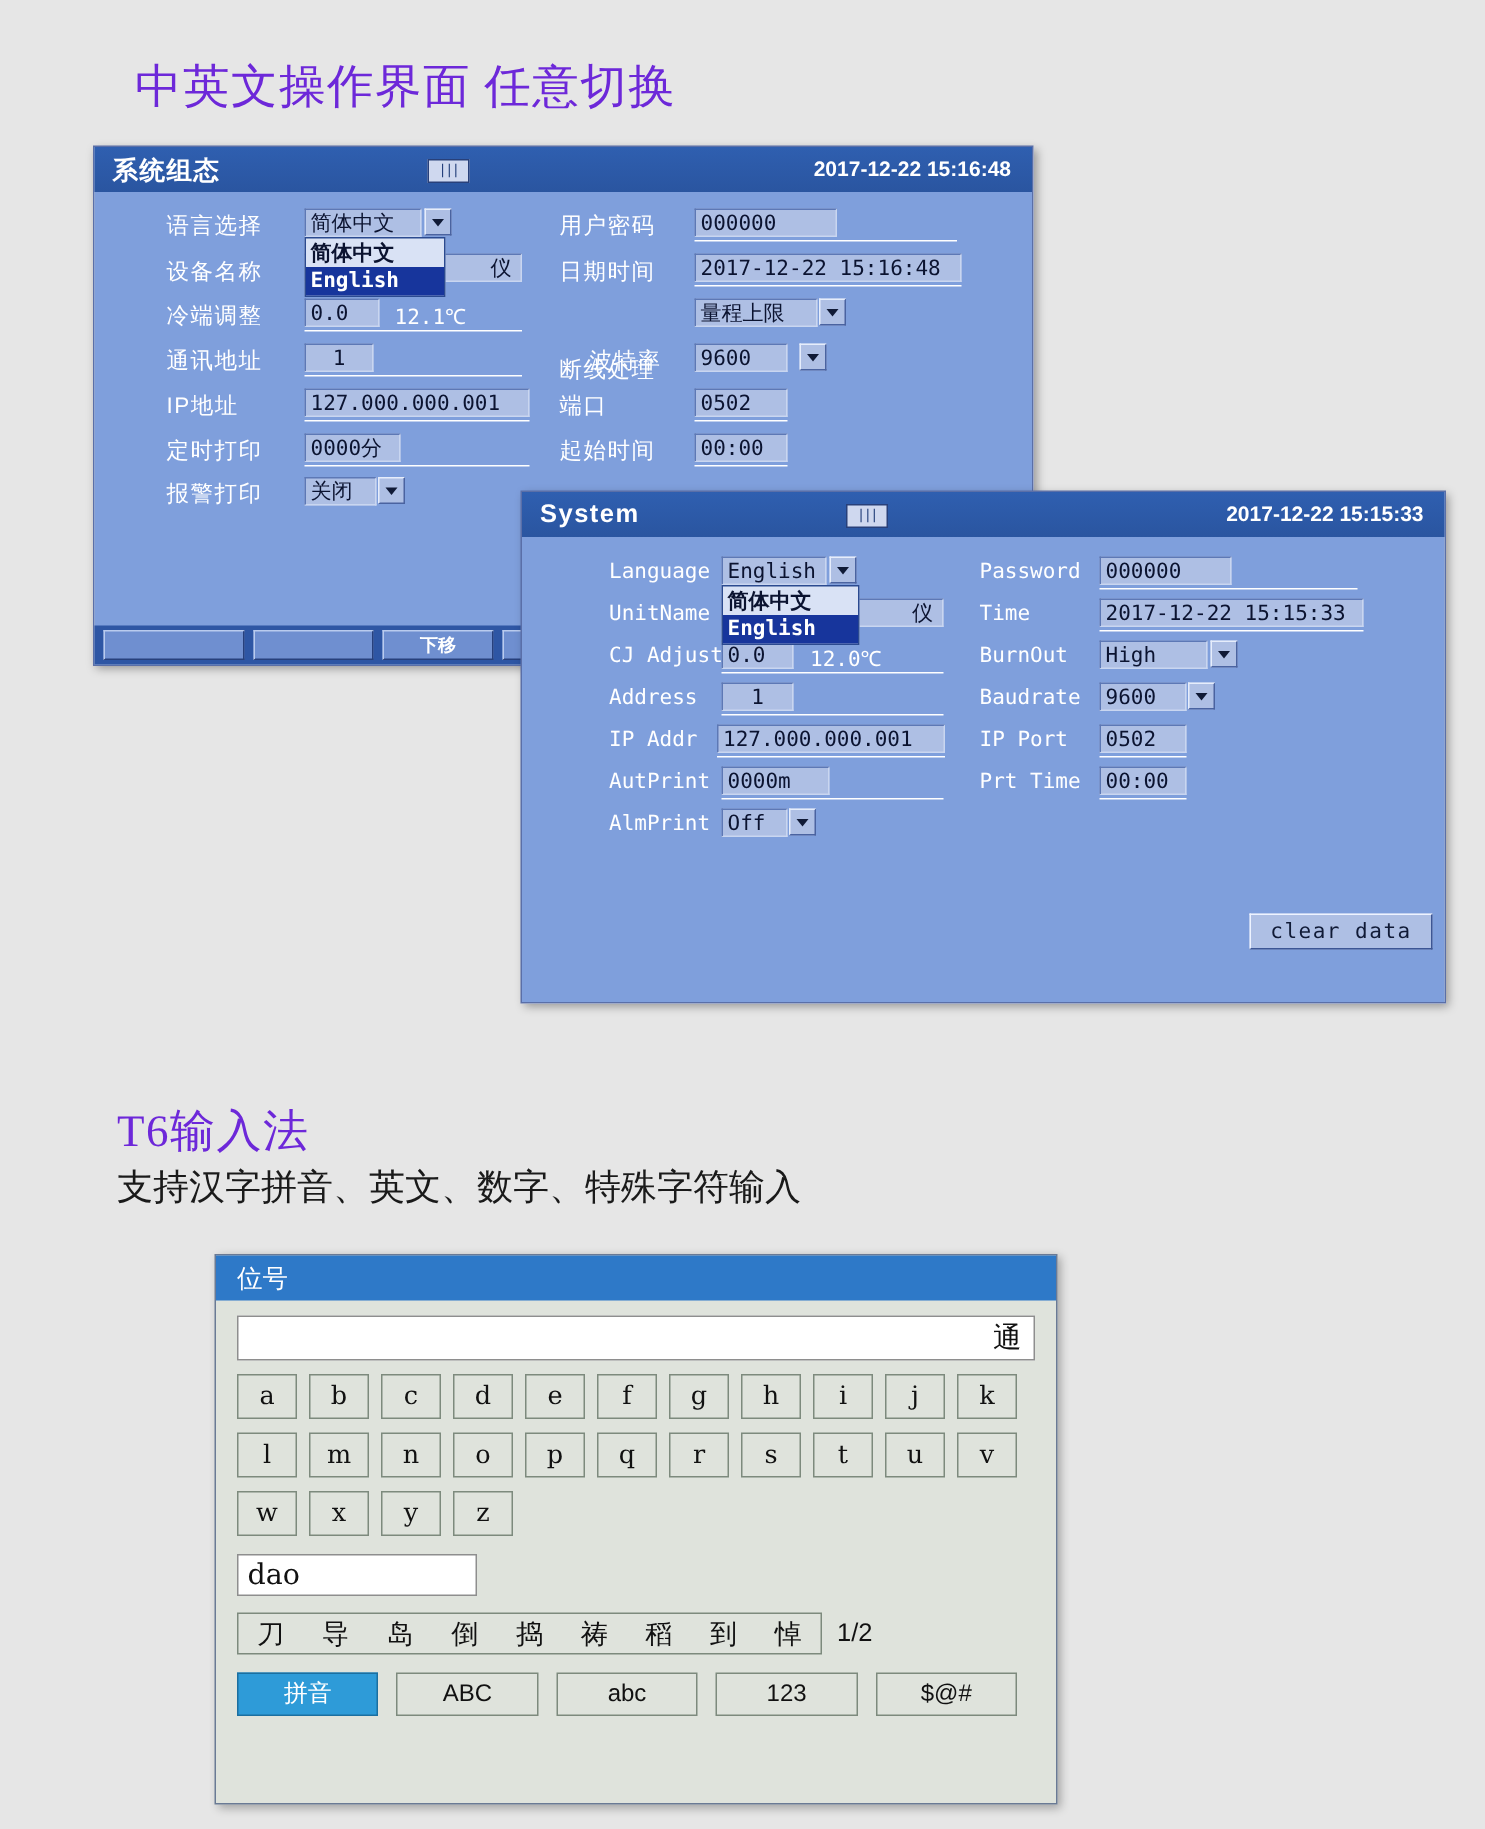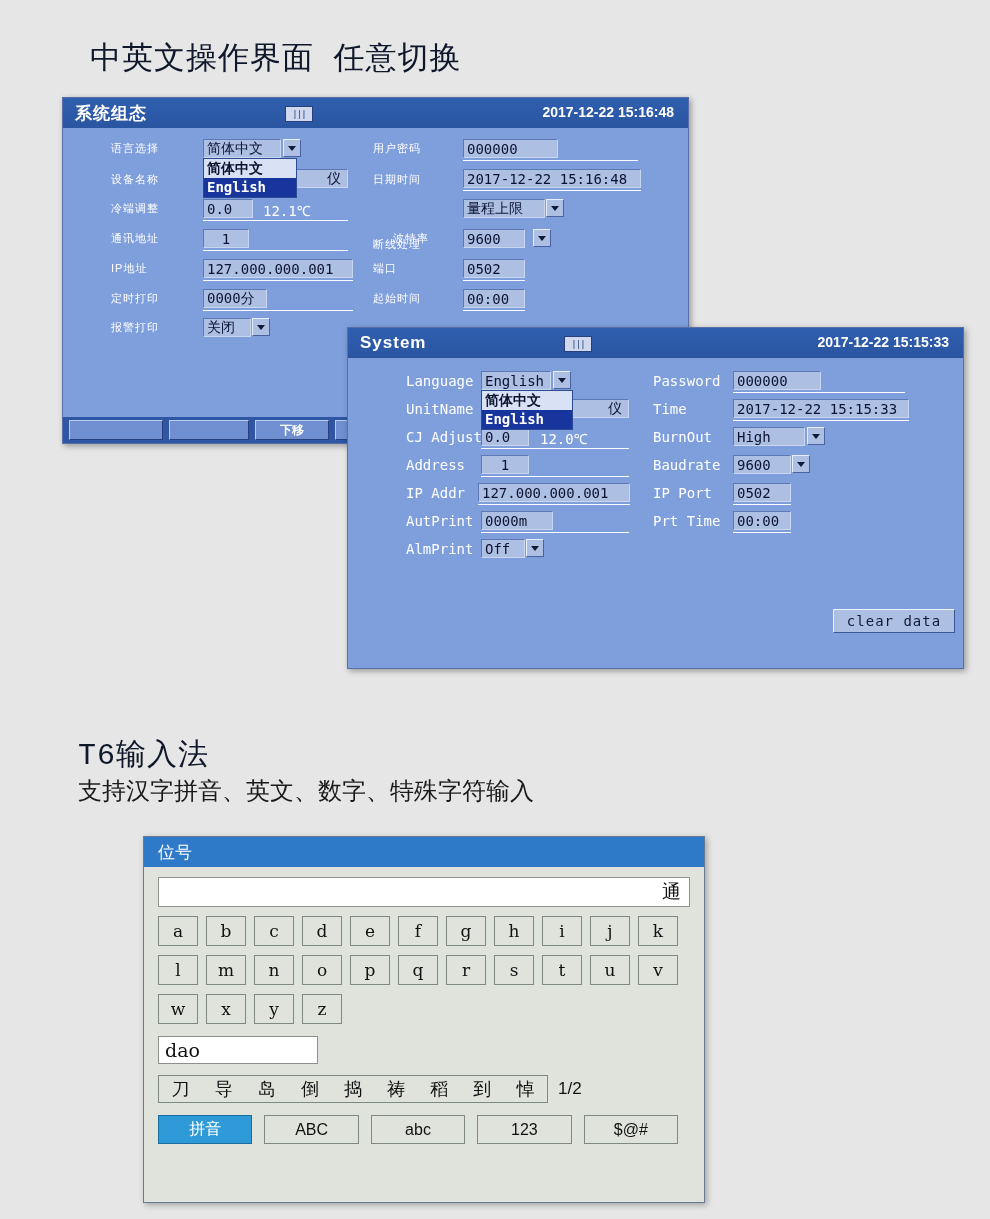--- a/index.html
+++ b/index.html
@@ -6,23 +6,23 @@
   body{
     width:990px;height:1219px;
     background:#e6e6e6;
     font-family:"Liberation Sans","DejaVu Sans",sans-serif;
     position:relative;
     overflow:hidden;
   }
   .headline{
     position:absolute;
     font-size:31px;
-    color:#0f172a;
+    color:#6d28d9;
     letter-spacing:1px;
-    font-family:Liberation Mono, monospace;
+    font-family:Liberation Serif, serif;
   }
   .headline1{left:90px;top:37px;}
   .headline2{left:78px;top:734px;font-size:30px;}
   .subline{
     position:absolute;left:78px;top:775px;
     font-size:24px;color:#1a1a1a;
   }
 
   
   .win{
@@ -59,21 +59,21 @@
     position:relative;
     width:100%;height:100%;
   }
   .field-label{
     position:absolute;color:#ffffff;font-size:14px;
     font-family:"DejaVu Sans Mono","Liberation Mono",monospace;
     white-space:nowrap;
   }
   .field-label.cn{
     font-family:"Liberation Sans","DejaVu Sans",sans-serif;
-    font-size:11px;letter-spacing:1px;
+    font-size:15px;letter-spacing:1px;
   }
   .box{
     position:absolute;
     background:#aebfe4;
     border-top:1px solid #5d78b5;
     border-left:1px solid #5d78b5;
     border-right:1px solid #c9d6f0;
     border-bottom:1px solid #c9d6f0;
     color:#0b1330;font-size:14px;
     display:flex;align-items:center;

